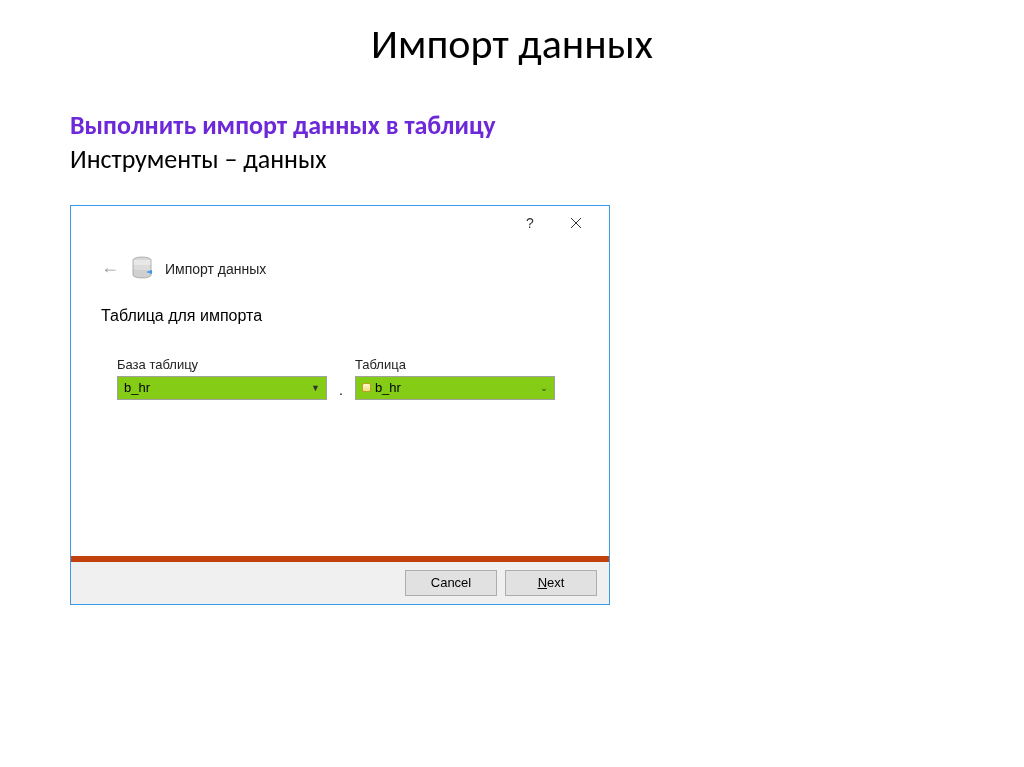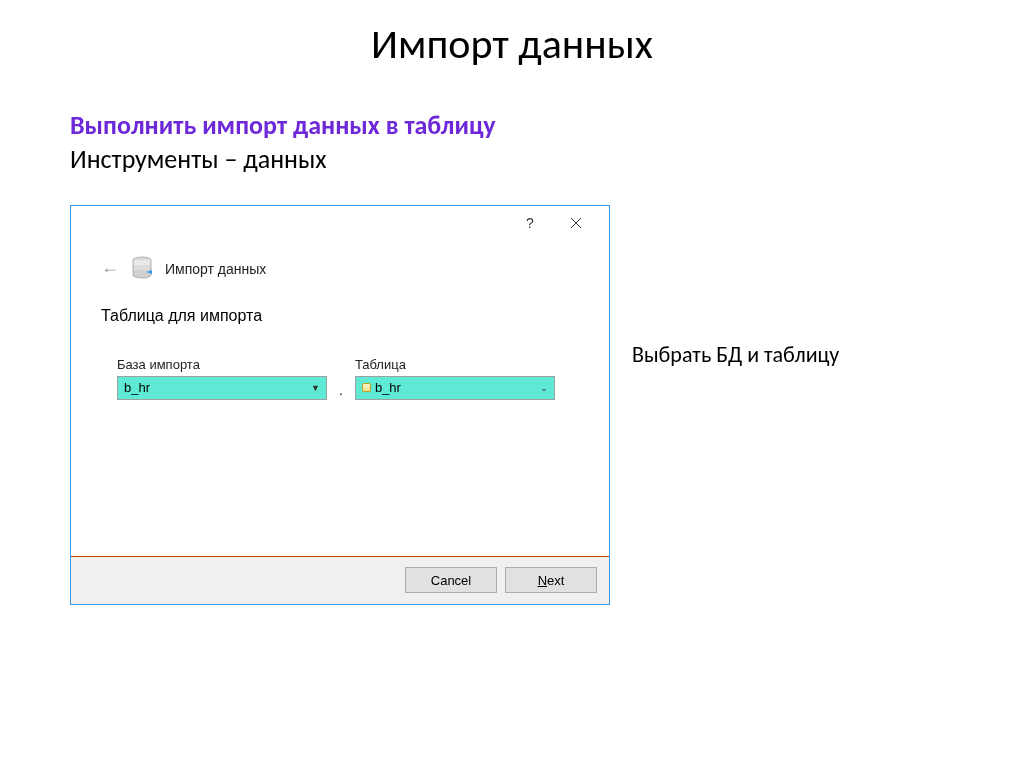--- a/index.html
+++ b/index.html
@@ -102,21 +102,21 @@
       margin-left: 24px;
     }
     .form-block { display: flex; flex-direction: column; gap: 4px; }
     .form-label {
       font-size: 13px;
       color: #222;
     }
     .win-select {
       height: 24px;
       border: 1px solid #a0a0a0;
-      background: #5eead4;
+      background: #84cc16;
       display: flex;
       align-items: center;
       justify-content: space-between;
       padding: 0 6px;
       font-size: 13px;
       position: relative;
     }
     .sel-db { width: 210px; }
     .sel-tbl { width: 200px; }
     .sel-value { color: #000; }
@@ -137,21 +137,21 @@
       background: linear-gradient(#fff8d0, #f0e080);
     }
     .dot-sep {
       font-size: 14px;
       padding: 0 2px 2px 2px;
       color: #000;
     }
     .dlg-footer {
       height: 48px;
       background: #f0f0f0;
-      border-top: 1px solid #c2410c;
+      border-top: 6px solid #c2410c;
       display: flex;
       justify-content: flex-end;
       align-items: center;
       gap: 8px;
       padding: 0 12px;
       margin-top: 38px;
     }
     .win-btn {
       width: 92px;
       height: 26px;
@@ -206,21 +206,21 @@
               <path d="M15 16 L21 14 L21 18 Z" fill="#3a9aea"></path>
             </svg>
           </span>
           <span class="crumb-text">Импорт данных</span>
         </div>
 
         <div class="section-title">Таблица для импорта</div>
 
         <div class="form-row">
           <div class="form-block">
-            <span class="form-label">База импорта</span>
+            <span class="form-label">База таблицу</span>
             <div class="win-select sel-db">
               <span class="sel-value">b_hr</span>
               <span class="sel-arrow">▼</span>
             </div>
           </div>
 
           <span class="dot-sep">.</span>
 
           <div class="form-block">
             <span class="form-label">Таблица</span>
@@ -239,16 +239,15 @@
         <div class="win-btn">
           <span>Cancel</span>
         </div>
         <div class="win-btn">
           <span><span class="ul">N</span><span>ext</span></span>
         </div>
       </div>
     </div>
 
     <div class="side-note">
-      <div>Выбрать БД и таблицу</div>
     </div>
   </div>
 </div>
 
 </body></html>

